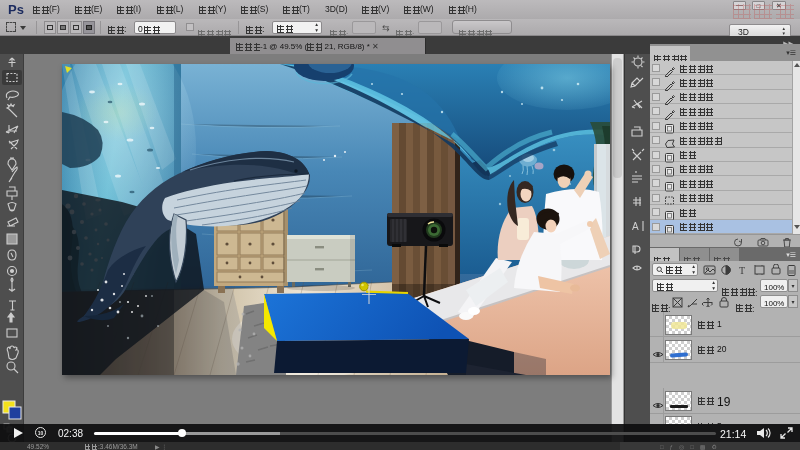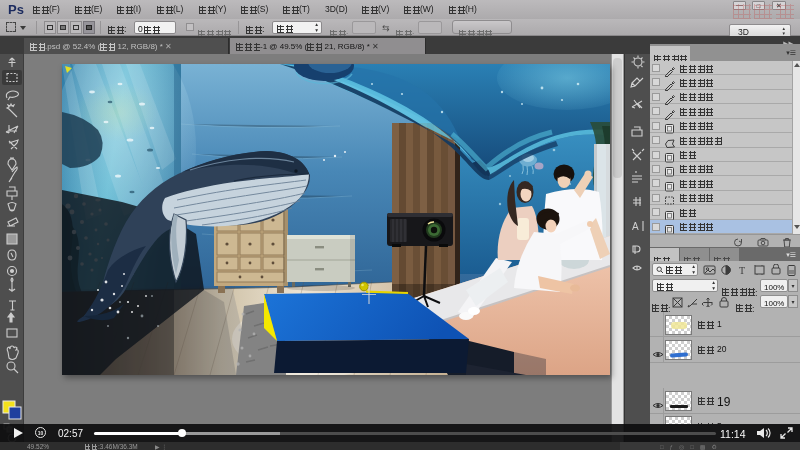--- a/index.html
+++ b/index.html
@@ -66,21 +66,20 @@
  <div class="a" style="left:352px;top:2px;width:24px;height:13px;background:#bab8ba;border:1px solid #9a989a;border-radius:2px"></div>
  <div class="a" style="left:382px;top:4px;color:#4a4a4a;font-size:9px">⇆</div>
  <div class="a" style="left:396px;top:5px"><i class="z zg" style="width:16px"></i><span style="font-size:8.5px;color:#777">:</span></div>
  <div class="a" style="left:418px;top:2px;width:24px;height:13px;background:#bab8ba;border:1px solid #9a989a;border-radius:2px"></div>
  <div class="a" style="left:452px;top:1px;width:60px;height:14px;background:linear-gradient(#cac8ca,#b2b0b2);border:1px solid #8e8c8e;border-radius:3px;padding:3px 0 0 6px"><i class="z zg" style="width:33px"></i><span style="font-size:7px;color:#777">...</span></div>
 </div>
 
 <div class="a" style="left:729px;top:24px;width:62px;height:14px;background:linear-gradient(#f2f2f2,#d8d8d8);border:1px solid #8e8c8e;border-radius:2px;font-size:8.5px;color:#222;padding:2px 0 0 8px">3D<span class="a" style="right:5px;top:1px;font-size:5px;line-height:5px;color:#333">▴<br>▾</span></div>
 
 <div class="a" style="left:0;top:36px;width:800px;height:18px;background:#3b3b3b">
- <div class="a" style="left:24px;top:2px;width:205px;height:16px;background:#4f4f4f;border-right:1px solid #2c2c2c;color:#c2c2c2;font-size:8px;padding:4px 0 0 6px;white-space:nowrap"><i class="z zl" style="width:15px"></i>.psd @ 52.4% (<i class="z zl" style="width:15px"></i> 12, RGB/8) * <span style="color:#aaa">✕</span></div>
  <div class="a" style="left:230px;top:2px;width:196px;height:16px;background:#908e90;border-right:1px solid #2c2c2c;color:#141414;font-size:8px;padding:4px 0 0 6px;white-space:nowrap"><i class="z zd" style="width:24px"></i>-1 @ 49.5% (<i class="z zd" style="width:15px"></i> 21, RGB/8) * <span style="color:#333">✕</span></div>
 </div>
 
 <div class="a" style="left:0;top:54px;width:24px;height:388px;background:#4e4e4e;border-right:1px solid #3c3c3c">
 <svg width="24" height="388">
 <g stroke="#cdcdcd" fill="none" stroke-width="1.1">
 <path d="M12 4 l0 9 M8.5 8.5 l7 0 M12 4 l-2.5 2.5 M12 4 l2.5 2.5"></path>
 <rect x="2" y="16" width="20" height="15" fill="#3a3a3a" stroke="none" rx="2"></rect>
 <rect x="7" y="19.5" width="10" height="8" stroke-dasharray="2 1.4"></rect>
 <path d="M7 44 q-2-4 2-6 q4-2 8 0 q3 2 0 4 q-4 2 -7 1 l-2 3"></path>
@@ -708,26 +707,26 @@
 <circle cx="300.5" cy="221" r="1.3" fill="#ece46a"></circle>
 <path d="M307,222 L307,240" stroke="#d8d8d8" stroke-width="1"></path>
 <path d="M300,230.5 L314,230.5" stroke="#d8d8d8" stroke-width=".8"></path>
 <polygon points="3,2 10,4 5,9" fill="#e8e320" opacity=".95"></polygon>
 </svg>
 </div>
 
 <div class="a" style="left:0;top:424px;width:800px;height:18px;background:rgba(14,14,15,.93)">
  <div class="a" style="left:14px;top:4px;width:0;height:0;border-left:9px solid #f2f2f2;border-top:5px solid transparent;border-bottom:5px solid transparent"></div>
  <div class="a" style="left:35px;top:3px;width:11px;height:11px;border:1.2px solid #e8e8e8;border-radius:50%;font-size:5px;color:#e8e8e8;text-align:center;line-height:10px;font-weight:bold">10</div>
- <div class="a" style="left:58px;top:4px;font-size:10px;color:#f4f4f4">02:57</div>
+ <div class="a" style="left:58px;top:4px;font-size:10px;color:#f4f4f4">02:38</div>
  <div class="a" style="left:94px;top:8px;width:622px;height:3px;background:#4d4d4d;border-radius:2px"></div>
  <div class="a" style="left:94px;top:8px;width:88px;height:3px;background:#ffffff;border-radius:2px"></div>
  <div class="a" style="left:182px;top:8px;width:98px;height:3px;background:#9a9a9a"></div>
  <div class="a" style="left:178px;top:5px;width:8px;height:8px;background:#ffffff;border-radius:50%"></div>
- <div class="a" style="left:720px;top:3.5px;font-size:10.5px;color:#f8f8f8">11:14</div>
+ <div class="a" style="left:720px;top:3.5px;font-size:10.5px;color:#f8f8f8">21:14</div>
  <svg class="a" style="left:756px;top:3px" width="16" height="12">
       <polygon points="1,4 4,4 8,1 8,11 4,8 1,8" fill="#e8e8e8"></polygon>
       <path d="M10 3 a4 4 0 0 1 0 6 M12 1.5 a6 6 0 0 1 0 9" stroke="#e8e8e8" fill="none" stroke-width="1.2"></path>
     </svg>
  <svg class="a" style="left:780px;top:3px" width="13" height="12">
       <g stroke="#e8e8e8" stroke-width="1.3" fill="none">
         <path d="M8 1 l4 0 0 4 M12 1 l-4.5 4.5 M5 11 l-4 0 0 -4 M1 11 l4.5 -4.5"></path>
       </g>
     </svg>
 </div>

